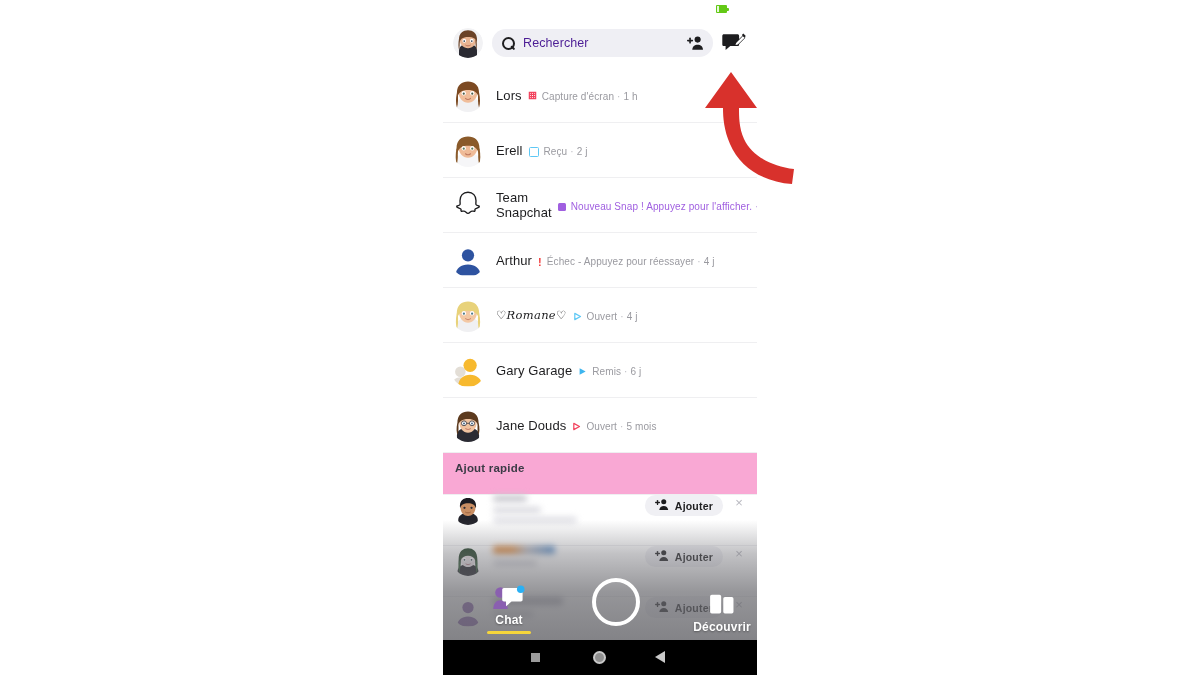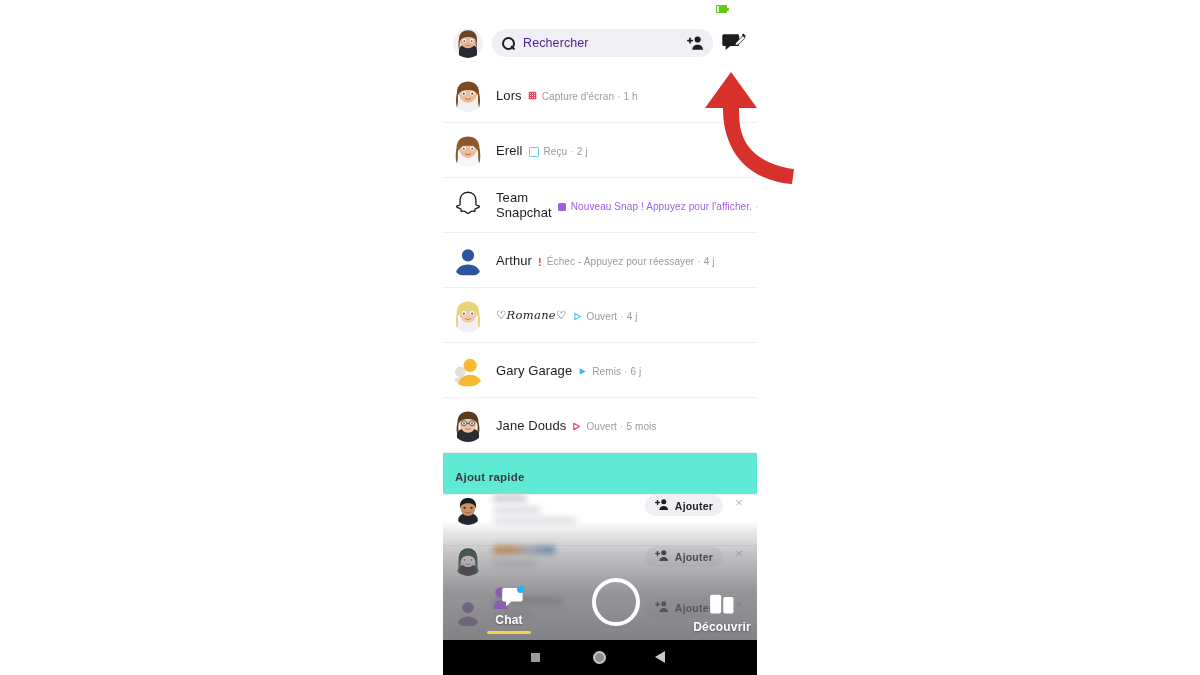--- a/index.html
+++ b/index.html
@@ -52,21 +52,21 @@
 
   
   .g-square-o{width:8px;height:8px;border:1.6px solid #5ec8f5;border-radius:1.5px;}
   .g-square-f{width:8px;height:8px;background:#a05fe0;border-radius:1.5px;}
   .tri-wrap{position:relative;width:9px;height:9px;}
   .tri-wrap svg{display:block;}
   .g-bang{font-weight:bold;color:#f23c3c;font-size:11px;line-height:10px;}
   .screenshot-ico{width:9px;height:9px;}
 
   
-  .section{height:30px;display:flex;align-items:flex-end;padding:0 0 11px 12px;background:#5eead4;border-bottom:1px solid #efeff1;}
+  .section{height:30px;display:flex;align-items:center;padding:0 0 11px 12px;background:#f9a8d4;border-bottom:1px solid #efeff1;}
   .section-title{font-size:11.5px;font-weight:bold;color:#3b3b46;letter-spacing:.2px;}
 
   
   .qrow{position:relative;height:50px;display:flex;border-bottom:1px solid #efeff1;background:#fff;}
   .qrow .av{width:30px;height:30px;border-radius:50%;margin-left:10px;flex:0 0 auto;overflow:hidden;}
   .qtxt{margin-left:10px;flex:1 1 auto;}
   .blurline{border-radius:3px;filter:blur(3.2px);}
   .addbtn{
     height:21px;border-radius:11px;background:#f0f0f4;display:flex;align-items:center;
     padding:0 10px;margin-right:6px;flex:0 0 auto;

